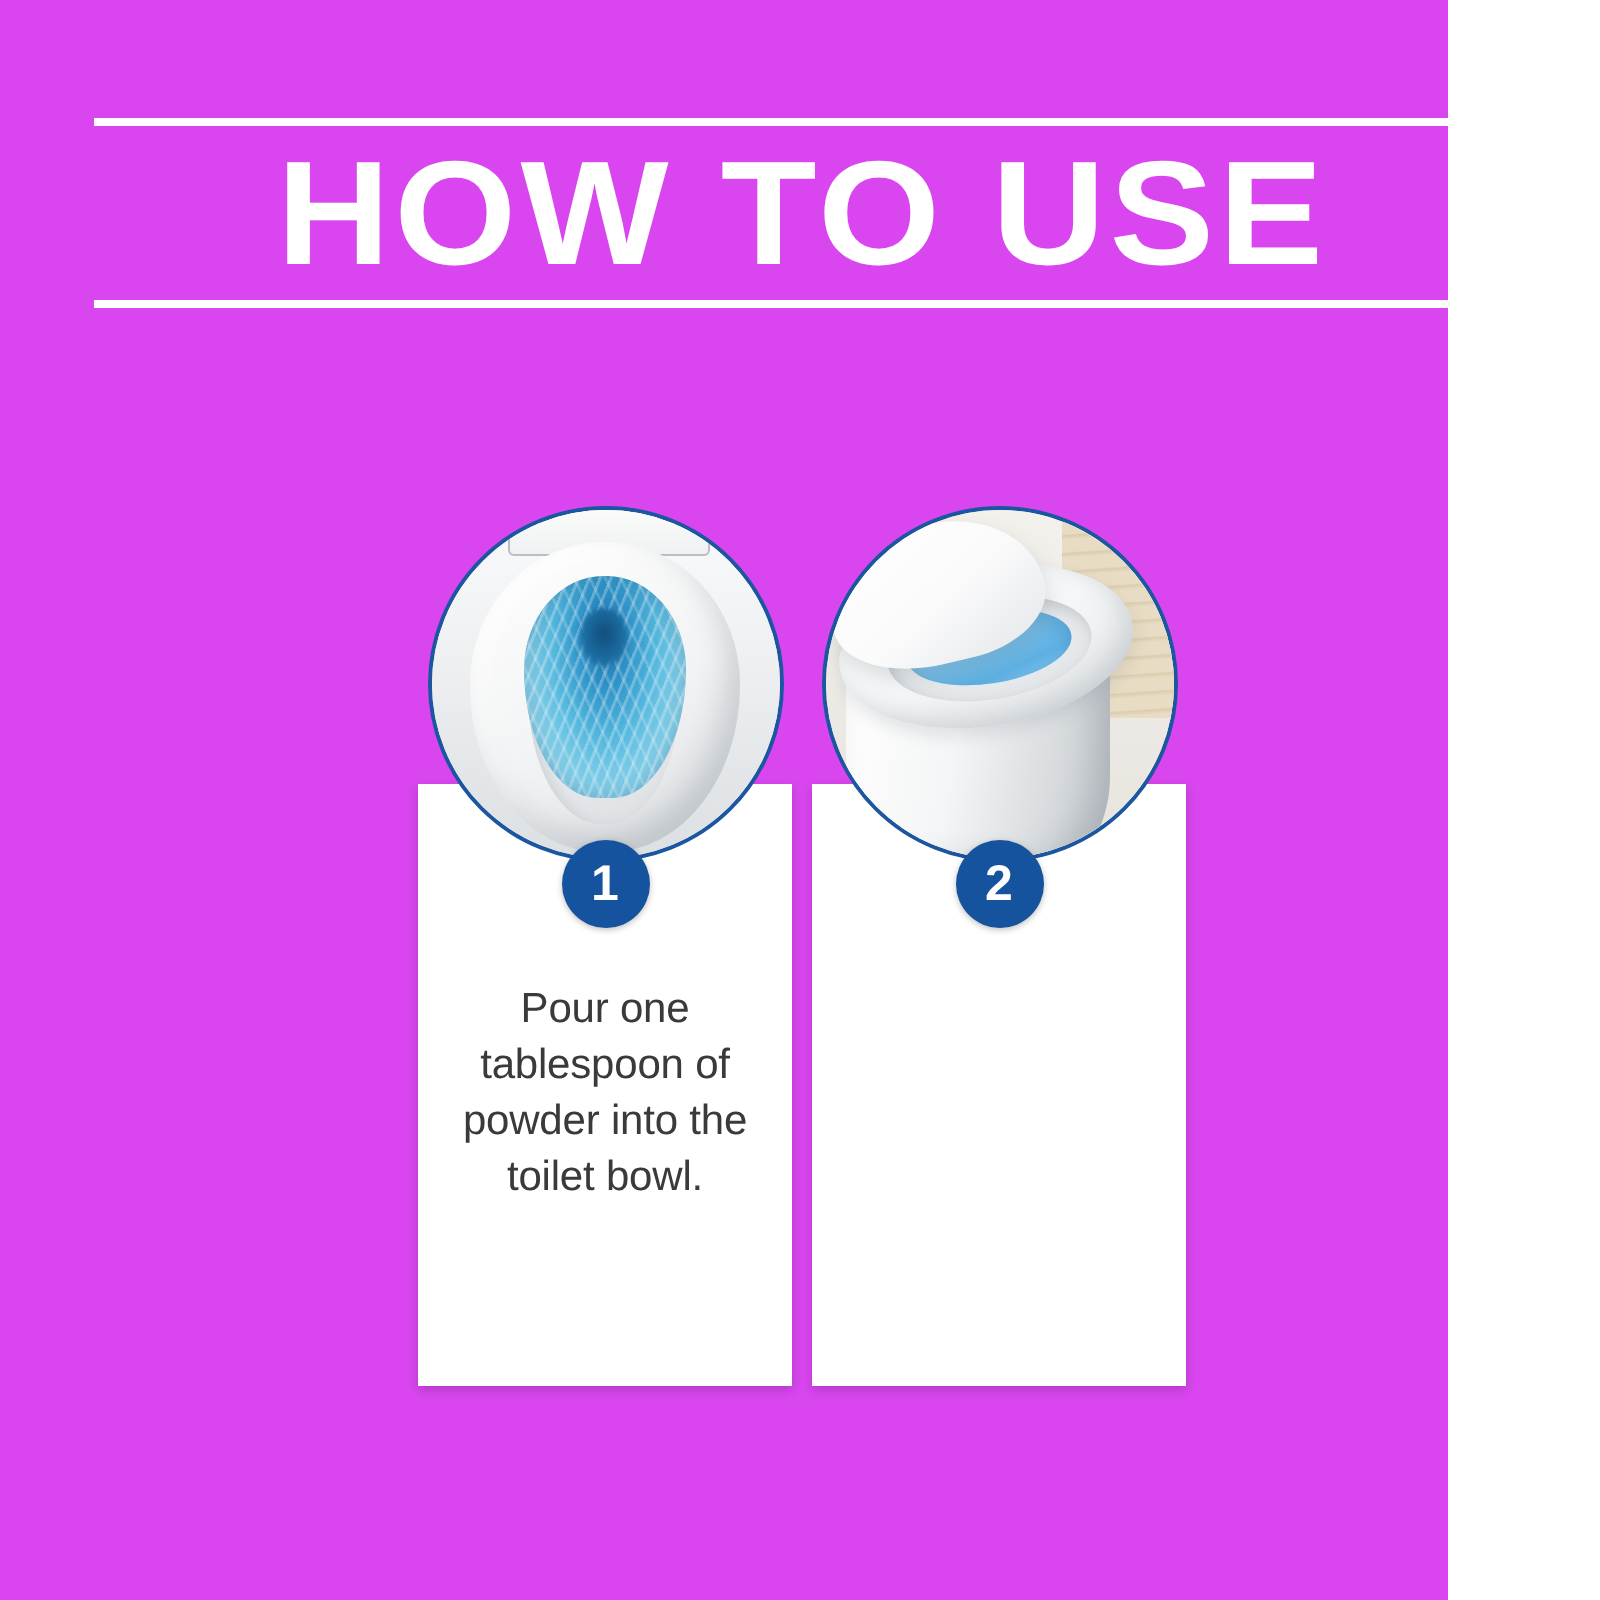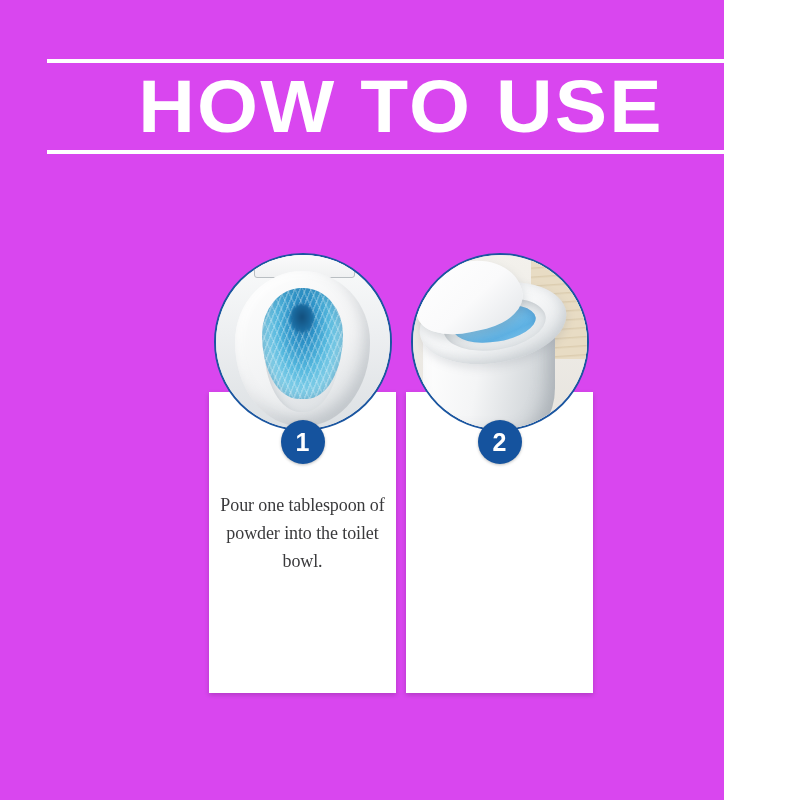--- a/index.html
+++ b/index.html
@@ -259,22 +259,22 @@
   }
 
   
   .step-text {
     position: absolute;
     left: 8px;
     top: 238px;
     width: 171px;
     text-align: center;
     color: #3A3A3C;
-    font-family: Liberation Serif, serif;
-    font-size: 18px;
+    font-family: Liberation Sans, sans-serif;
+    font-size: 21px;
     line-height: 28px;
     letter-spacing: -0.1px;
   }
   .step-2 .step-text { top: 232px; }
 </style>
 </head>
 <body>
 
 <div id="poster">
 

